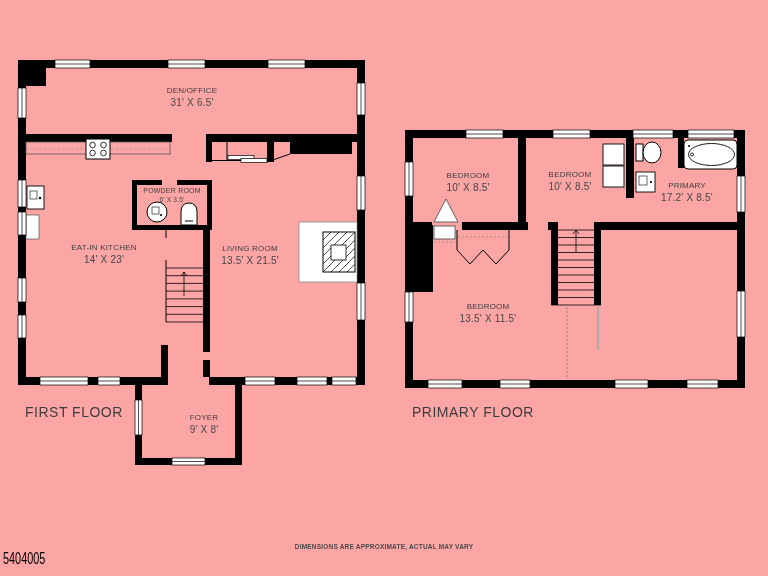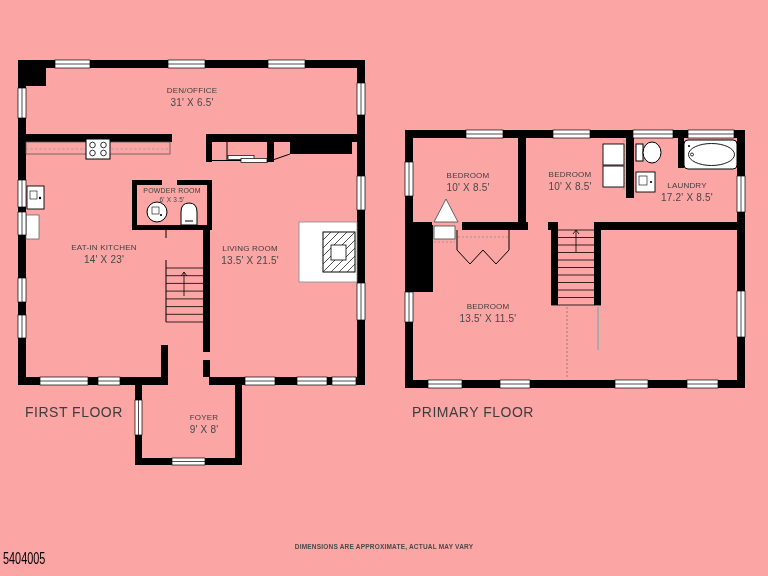--- a/index.html
+++ b/index.html
@@ -246,21 +246,21 @@
 
   <div class="room-label" style="left:468px;top:182px">
     <span class="room-name">BEDROOM</span>
     <span class="room-dims">10' X 8.5'</span>
   </div>
   <div class="room-label" style="left:570px;top:181px">
     <span class="room-name">BEDROOM</span>
     <span class="room-dims">10' X 8.5'</span>
   </div>
   <div class="room-label" style="left:687px;top:192px">
-    <span class="room-name">LAUNDRY</span>
+    <span class="room-name">PRIMARY</span>
     <span class="room-dims">17.2' X 8.5'</span>
   </div>
   <div class="room-label" style="left:488px;top:313px">
     <span class="room-name">BEDROOM</span>
     <span class="room-dims">13.5' X 11.5'</span>
   </div>
 
   <div class="floor-label" style="left:25px;top:404px">FIRST FLOOR</div>
   <div class="floor-label" style="left:412px;top:404px">PRIMARY FLOOR</div>
 

